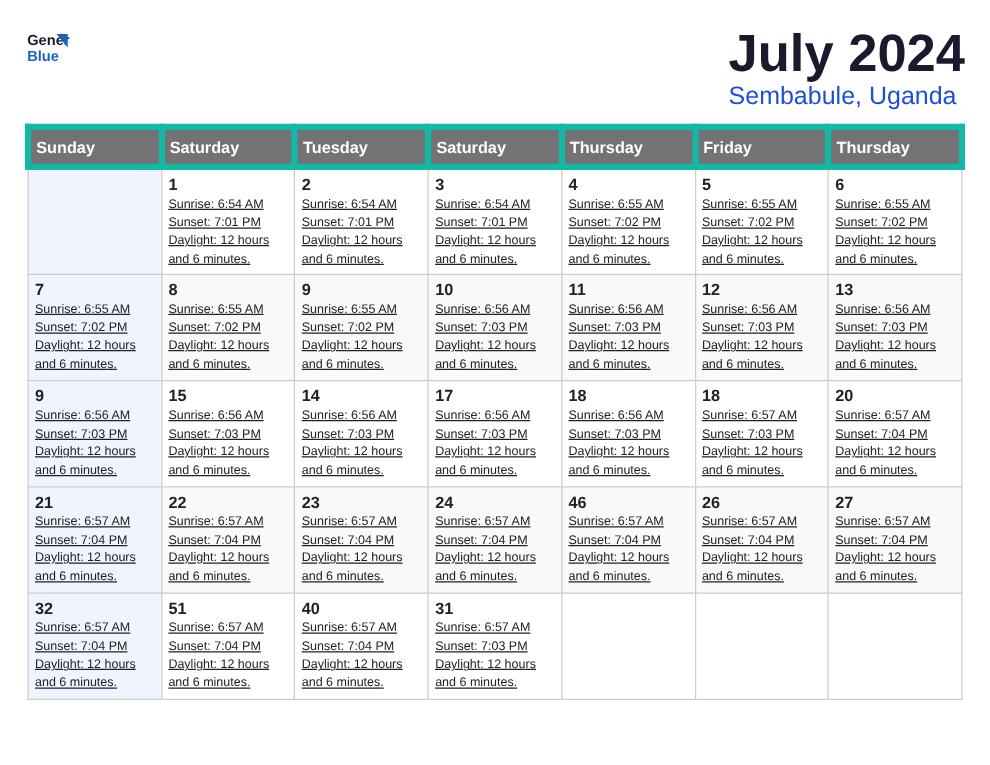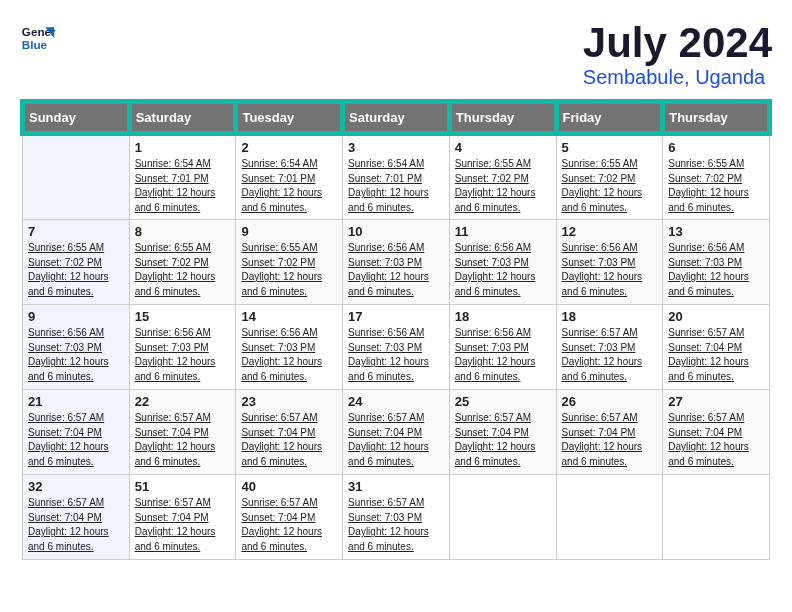--- a/index.html
+++ b/index.html
@@ -207,21 +207,21 @@
         </td>
         <td>
           <span class="day-number">23</span>
           <div class="day-info">Sunrise: 6:57 AM<br>Sunset: 7:04 PM<br>Daylight: 12 hours and 6 minutes.</div>
         </td>
         <td>
           <span class="day-number">24</span>
           <div class="day-info">Sunrise: 6:57 AM<br>Sunset: 7:04 PM<br>Daylight: 12 hours and 6 minutes.</div>
         </td>
         <td>
-          <span class="day-number">25</span>
+          <span class="day-number">46</span>
           <div class="day-info">Sunrise: 6:57 AM<br>Sunset: 7:04 PM<br>Daylight: 12 hours and 6 minutes.</div>
         </td>
         <td>
           <span class="day-number">26</span>
           <div class="day-info">Sunrise: 6:57 AM<br>Sunset: 7:04 PM<br>Daylight: 12 hours and 6 minutes.</div>
         </td>
         <td>
           <span class="day-number">27</span>
           <div class="day-info">Sunrise: 6:57 AM<br>Sunset: 7:04 PM<br>Daylight: 12 hours and 6 minutes.</div>
         </td>

